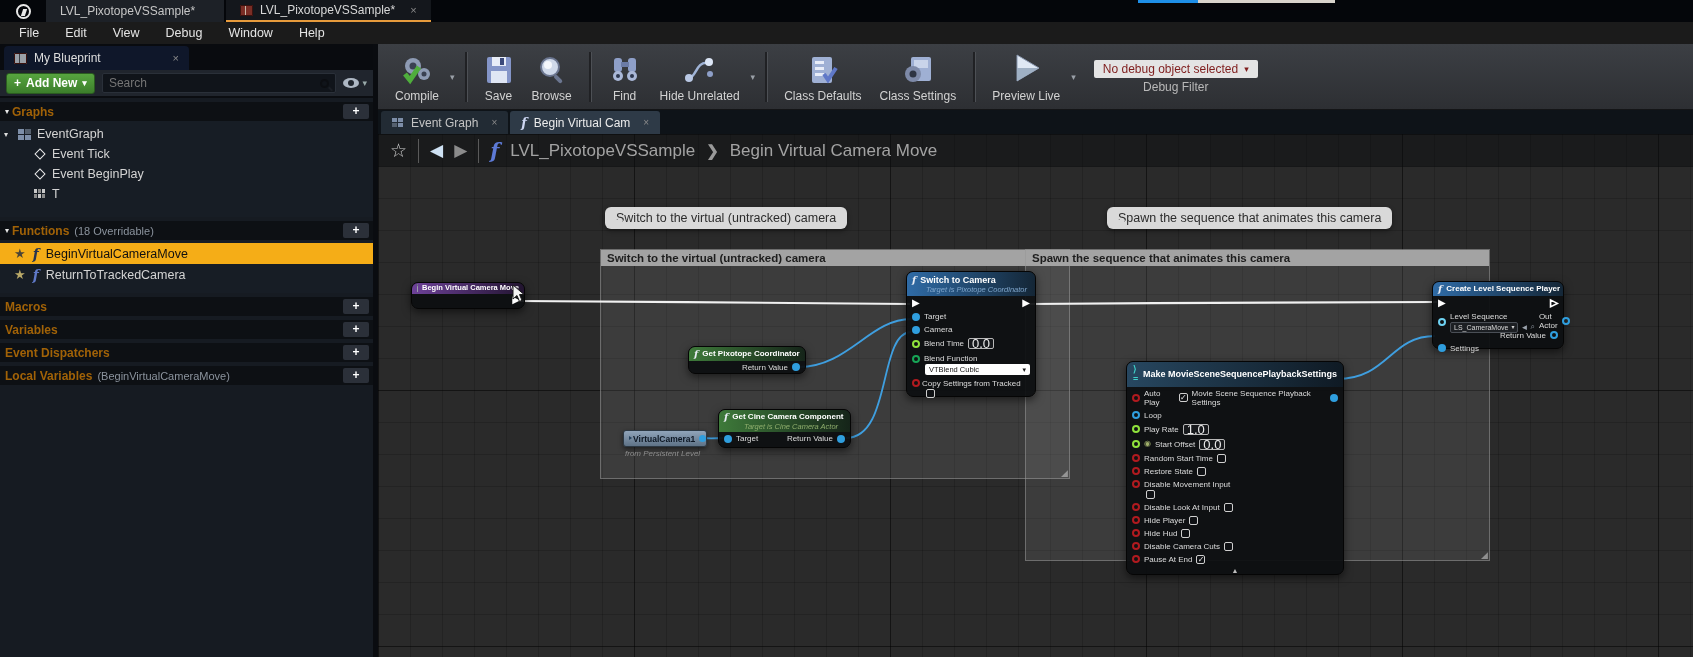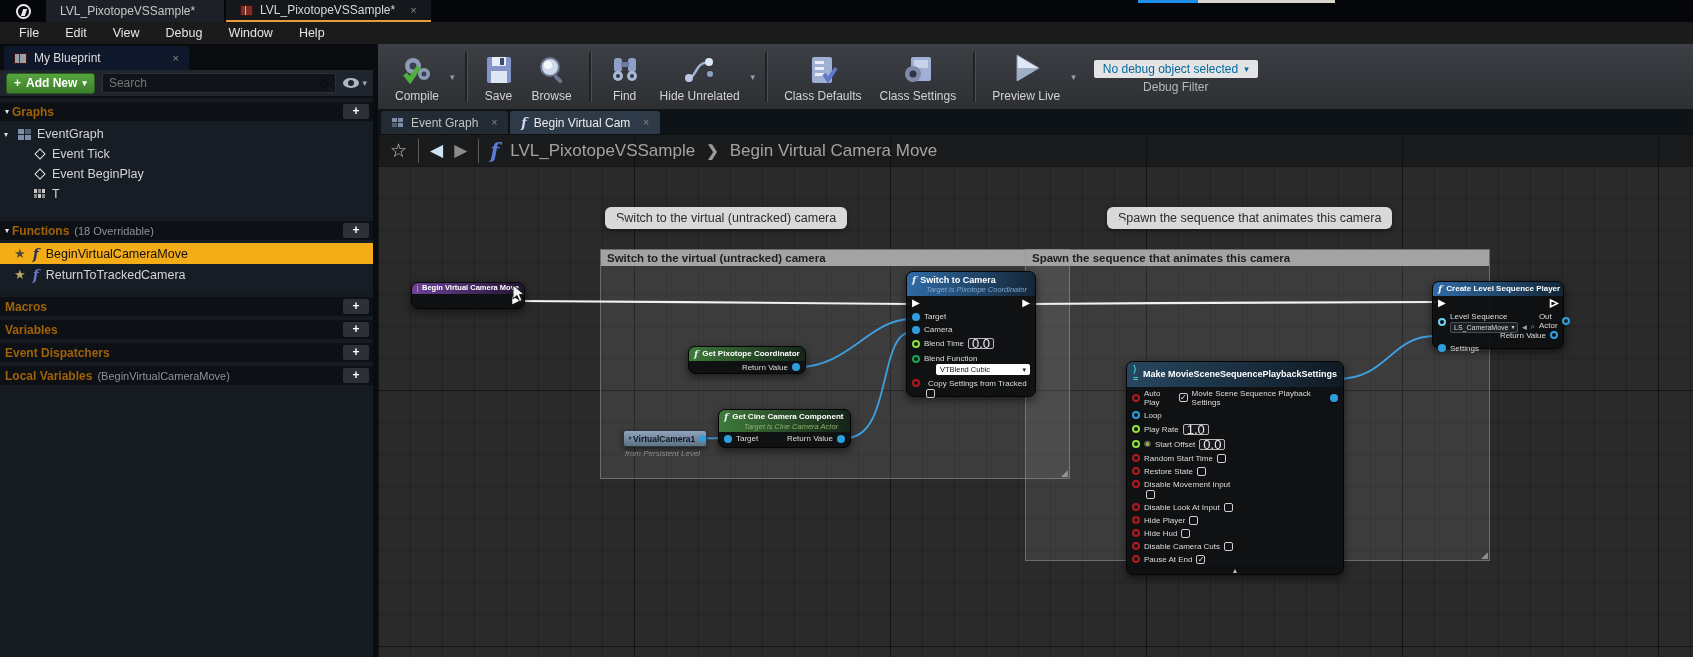--- a/index.html
+++ b/index.html
@@ -60,21 +60,21 @@
 .fglyph{font-family:"DejaVu Serif",serif;font-style:italic;font-weight:bold;color:#5f79c8;font-size:14px}
 .fnrow.sel .fglyph{color:#27344f}
 
 .main{flex:1;display:flex;flex-direction:column;min-width:0}
 .toolbar{height:66px;background:linear-gradient(#3c3f44,#2d2f33);display:flex;align-items:center;padding:0 8px;border-bottom:1px solid #141517;flex:0 0 66px}
 .tbtn{display:flex;flex-direction:column;align-items:center;justify-content:flex-end;gap:3px;padding:4px 9px;color:#d2d2d2;font-size:12px;height:60px}
 .tbtn svg{display:block}
 .tcaret{color:#9aa0a8;font-size:9px;margin:0 2px;align-self:center}
 .tsep{width:2px;height:50px;background:linear-gradient(#202124,#202124);box-shadow:1px 0 0 #4d5055;margin:0 8px}
 .debuggroup{display:flex;flex-direction:column;align-items:center;gap:2px;margin-left:16px}
-.debugbtn{background:#e4e4e4;border-radius:2px;color:#0369a1;font-size:12px;padding:2px 9px;display:flex;align-items:center;gap:6px}
+.debugbtn{background:#e4e4e4;border-radius:2px;color:#7f1d1d;font-size:12px;padding:2px 9px;display:flex;align-items:center;gap:6px}
 .debugbtn .caret{font-size:9px}
 .debuglabel{color:#b9b9b9;font-size:12px}
 
 .gtabs{height:24px;background:#0e1318;display:flex;align-items:flex-end;gap:2px;padding-left:3px;flex:0 0 24px}
 .gtab{height:23px;display:flex;align-items:center;gap:7px;padding:0 11px;font-size:12px;border-radius:3px 3px 0 0;background:#222b34;color:#c4c4c4}
 .gtab.active{background:#2e3a47;color:#ececec}
 .gtab .x{color:#8a8a8a;font-size:10px;margin-left:6px}
 .gridicon{width:12px;height:10px;display:grid;grid-template-columns:5px 5px;grid-template-rows:4px 4px;gap:1px}
 .gridicon i{background:#7d8ea8}.gridicon i:nth-child(3){background:#55606e}
 .gtab .fglyph{color:#cdd6f2;font-size:13px}
@@ -118,21 +118,21 @@
 .execpin{font-size:10px;line-height:10px;color:#fff}
 .execpin.hollow{color:transparent;-webkit-text-stroke:1px #fff;text-shadow:none}
 .p{width:8px;height:8px;border-radius:50%;flex:0 0 auto}
 .p.obj{background:#2f9ede}.p.cyanh{border:2px solid #6ed2f2;width:8px;height:8px;background:transparent}
 .p.objh{border:2px solid #2f9ede;background:transparent}
 .p.floath{border:2px solid #8fe23c;background:transparent}
 .p.enumh{border:2px solid #17a556;background:transparent}
 .p.boolh{border:2px solid #b01a1f;background:transparent}
 .val{border:1px solid #b8b8b8;background:#17191c;color:#ececec;font-size:13px;padding:0 3px;border-radius:2px;line-height:9px}
 .cb{width:9px;height:9px;border:1px solid #cfcfcf;background:#0f1114;border-radius:2px;font-size:8px;line-height:8px;color:#e8e8e8;text-align:center}
-.dd{background:#fff;color:#141414;font-size:7.5px;padding:1px 4px;border-radius:2px;display:flex;align-items:center;width:110px;margin-left:24px}
+.dd{background:#fff;color:#141414;font-size:7.5px;padding:1px 4px;border-radius:2px;display:flex;align-items:center;width:110px;margin-left:13px}
 .dd .caret{margin-left:auto;font-size:7px}
 .lsfield{background:#1c1f23;border:1px solid #4a4f56;color:#d8d8d8;font-size:7px;padding:0 3px;border-radius:2px;display:flex;align-items:center;gap:3px;line-height:9px}
 .tinyico{color:#9aa2ac;font-size:8px}
 .vcam{position:absolute;background:linear-gradient(#90a4ba,#5e7286);border:1px solid #2c3843;border-radius:3px;display:flex;align-items:center;gap:4px;padding:1px 5px;font-size:8.5px;font-weight:bold;color:#0d1724;z-index:3;box-shadow:0 2px 5px rgba(0,0,0,.5)}
 .vcam .p{width:7px;height:7px}
 .vcam-cap{position:absolute;font-style:italic;font-size:8px;color:#8d8d8d;z-index:3}
 .camico{width:9px;height:7px;background:#24415c;border-radius:1px;position:relative}
 .camico:after{content:"";position:absolute;right:-3px;top:1px;border-left:3px solid #24415c;border-top:2px solid transparent;border-bottom:2px solid transparent}
 .entryico{width:9px;height:8px;background:#9aa0a8;border-radius:1px;box-shadow:inset 0 2px 0 #6a7078}
 .makeico{color:#3fd0c9;font-size:9px;font-weight:bold}
@@ -457,21 +457,21 @@
               <span class="p enumh"></span>
               <span>Blend Function</span>
             </div>
           <div class="nrow" style="padding-top:0">
             <div class="dd">
               <span>VTBlend Cubic</span>
               <span class="caret">▾</span>
             </div>
           </div>
           <div class="nrow mrow-wrap" style="align-items:flex-start">
-            <div style="display:flex;align-items:flex-start;gap:8px">
+            <div style="display:flex;align-items:flex-start;gap:2px">
                 <span class="p boolh"></span>
                 <span>Copy Settings from Tracked</span>
               </div>
             <span class="cb"></span>
           </div>
         </div>
 
         <div class="node" style="left:310px;top:212px;width:118px;height:28px">
           <div class="nhead nh-green" style="padding:1px 5px">
             <div class="trow2">

